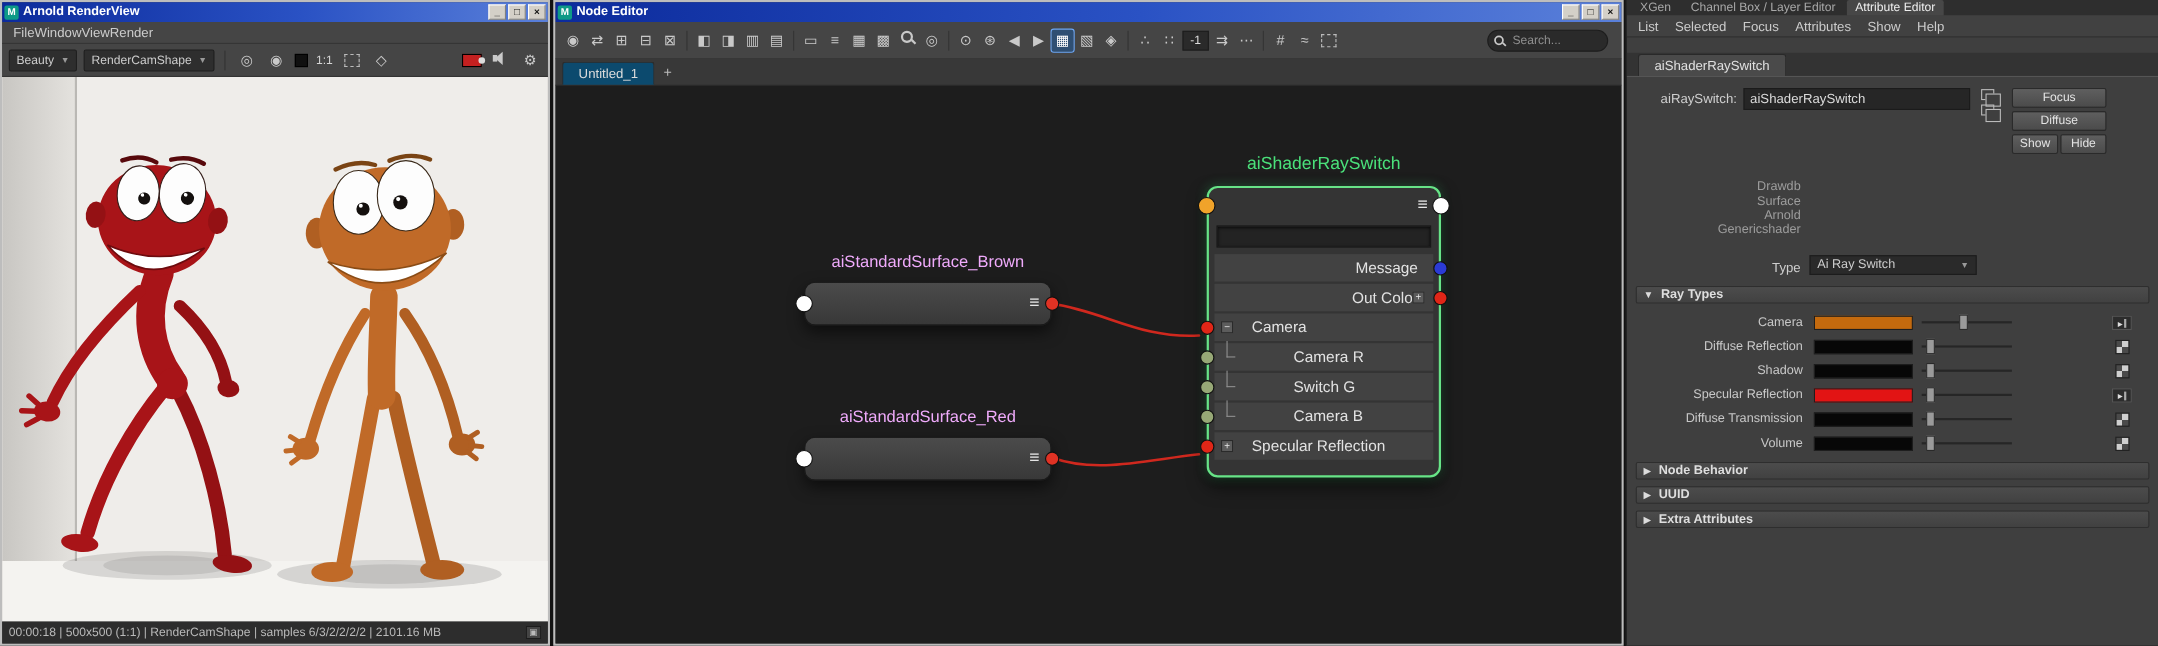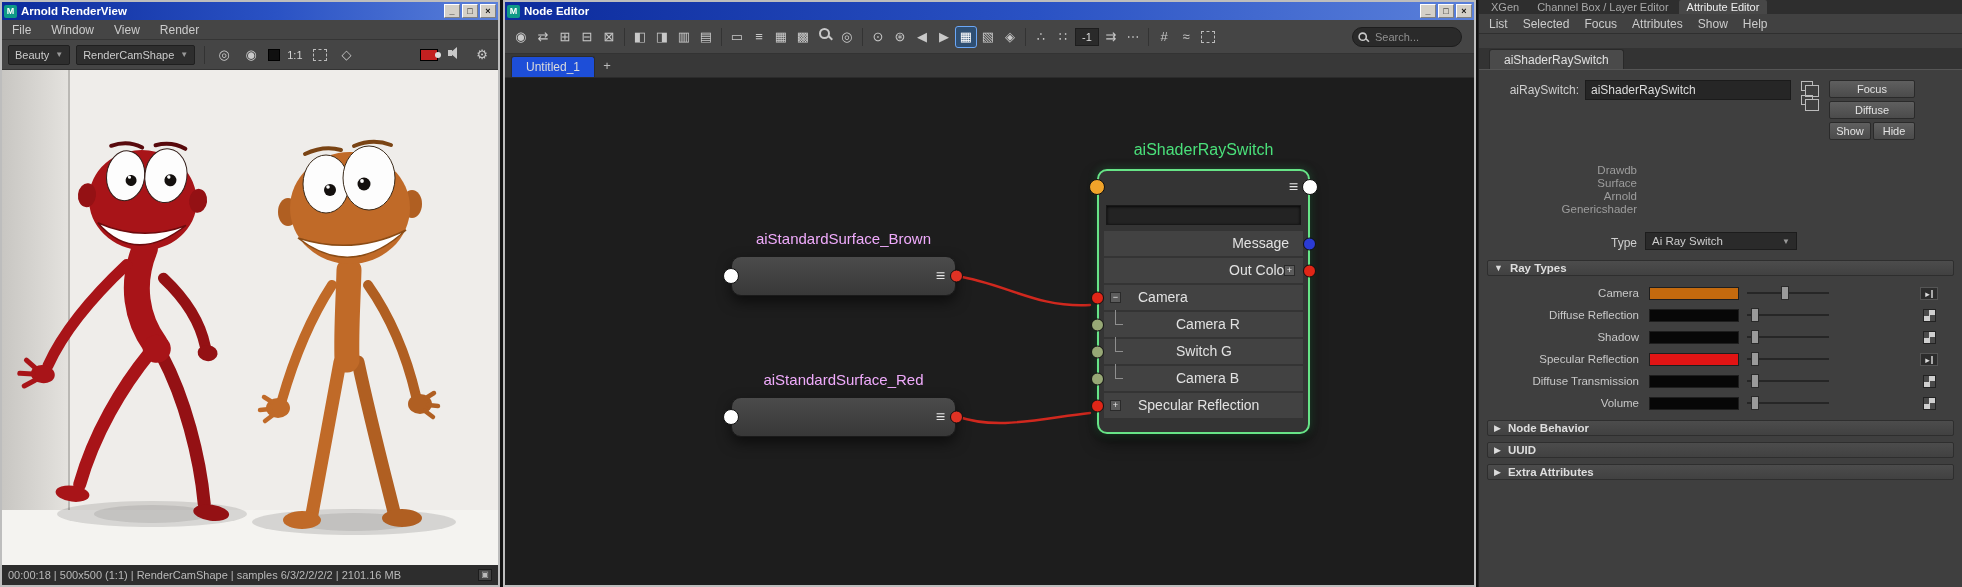--- a/index.html
+++ b/index.html
@@ -14,21 +14,21 @@
               font-weight:bold; text-align:center; line-height:13px; border-radius:2px; margin-right:4px; }
   .wtitle { color:#fff; font-size:11.5px; font-weight:bold; flex:1;
             white-space:nowrap; overflow:hidden; }
   .winbtns { display:flex; gap:2px; }
   .winbtn { width:16px; height:14px; background:#d4d0c8; border:1px solid #808080;
             border-top-color:#fff; border-left-color:#fff; color:#111; font-size:9px;
             line-height:12px; text-align:center; font-weight:bold; }
   
   #rv-window { left:0; width:500px; }
   .rv-menubar { height:20px; background:#454545; border-bottom:1px solid #353535;
-                display:flex; align-items:center; gap:20px; padding:0 10px; }
+                display:flex; align-items:center; padding:0 10px; }
   .menu-item { color:#cccccc; font-size:12px; }
   .menu-item.active { color:#fff; }
   .rv-toolbar { height:30px; background:#454545; display:flex; align-items:center;
                 gap:6px; padding:0 6px; border-bottom:1px solid #333; }
   .combo { height:20px; background:#2e2e2e; border:1px solid #1f1f1f; border-radius:2px;
            color:#cccccc; font-size:11px; display:flex; align-items:center; gap:6px;
            padding:0 6px; }
   .combo .arr { font-size:8px; color:#999; }
   .tb-btn { min-width:20px; height:20px; color:#c9c9c9; font-size:13px; line-height:20px;
             text-align:center; border-radius:2px; position:relative; }
@@ -57,21 +57,21 @@
                color:#b9b9b9; font-size:11px; display:flex; align-items:center;
                justify-content:space-between; padding:0 6px; }
   .log-ico { width:14px; height:12px; background:#444; border:1px solid #1c1c1c; color:#bbb;
              font-size:8px; line-height:10px; text-align:center; }
   
   #ne-window { left:503px; width:973px; }
   .ne-toolbar { height:34px; background:#454545; border-bottom:1px solid #333;
                 display:flex; align-items:center; gap:2px; padding:0 6px; }
   .ne-tabbar { height:24px; background:#383838; border-bottom:1px solid #2b2b2b;
                display:flex; align-items:flex-end; padding-left:6px; gap:2px; }
-  .ne-tab { height:21px; background:#1d4ed8; color:#dcdcdc; font-size:12px; padding:0 14px;
+  .ne-tab { height:21px; background:#0c4a6e; color:#dcdcdc; font-size:12px; padding:0 14px;
             line-height:21px; border-radius:3px 3px 0 0; border:1px solid #2c2c2c; border-bottom:none; }
   .ne-addtab { color:#bbb; font-size:13px; width:20px; text-align:center; line-height:22px; }
   .search-wrap { margin-left:auto; margin-right:6px; position:relative; }
   .search-wrap .mag { position:absolute; left:4px; top:3px; transform:scale(.8); }
   .ne-search { width:110px; height:20px; background:#2a2a2a; border:1px solid #1d1d1d;
                border-radius:10px; color:#cfcfcf; font-size:11px; padding:0 6px 0 22px; outline:none; }
   .ne-search::placeholder { color:#8f8f8f; }
   .ne-canvas { position:absolute; top:76px; left:0; width:969px; height:507px; background:#1d1d1d; overflow:hidden; }
   .wires { position:absolute; inset:0; }
   .node-title { position:absolute; width:225px; text-align:center; color:#f0abfc; font-size:15px; }

